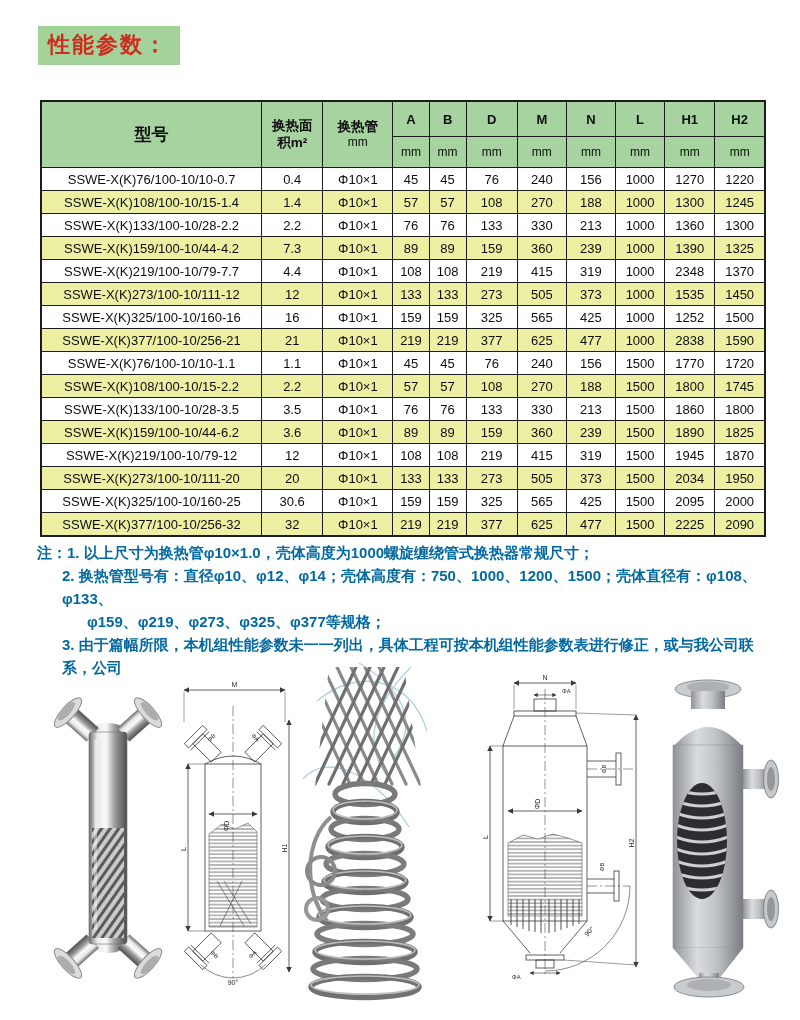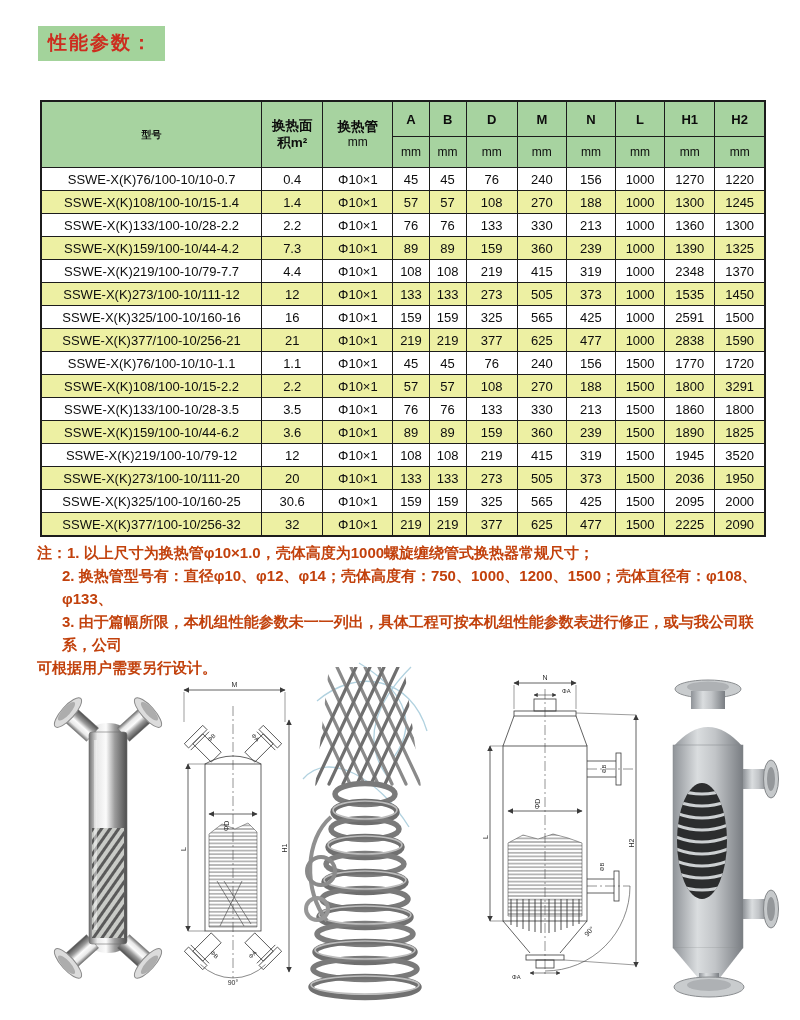--- a/index.html
+++ b/index.html
@@ -4,42 +4,42 @@
 <style>
   html,body { margin:0; padding:0; }
   body {
     width:800px; height:1020px; background:#ffffff; position:relative;
     font-family:"Liberation Sans","DejaVu Sans",sans-serif; color:#111;
     overflow:hidden;
   }
   .title-badge {
     position:absolute; left:38px; top:26px;
     background:#a3d39b; color:#cd2c1e;
-    font-size:19px; font-weight:bold; letter-spacing:2px;
+    font-size:22px; font-weight:bold; letter-spacing:2px;
     padding:4px 12px 5px 10px;
   }
   table.spec-table {
     position:absolute; left:40px; top:100px; width:726px;
     border-collapse:collapse; table-layout:fixed; background:#fff;
     border:2px solid #1c1c1c;
   }
   .spec-table th, .spec-table td {
     border:1px solid #1c1c1c; text-align:center; vertical-align:middle;
     padding:0; overflow:hidden; white-space:nowrap; color:#0d0d0d;
   }
   .spec-table thead th { background:#a7d3a0; }
-  .hdr-big { font-size:10px; font-weight:bold; }
+  .hdr-big { font-size:17px; font-weight:bold; }
   .hdr-two { font-size:13.5px; font-weight:bold; line-height:1.25; }
   .hdr-letter { font-size:13px; font-weight:bold; height:34px; }
   .hdr-unit { font-size:12px; font-weight:normal; height:30px; }
   .spec-table tbody td { height:22px; font-size:13px; }
   .spec-table tbody tr:nth-of-type(even) { background:#edf0a3; }
   .notes {
     position:absolute; left:37px; top:541px; width:736px;
-    font-size:15px; line-height:23px; font-weight:bold; color:#c2410c;
+    font-size:15px; line-height:23px; font-weight:bold; color:#0369a1;
   }
   .note-l2 { padding-left:25px; }
   .note-l3 { padding-left:50px; }
   .note-l4 { padding-left:25px; }
   .fig { position:absolute; }
   .fig svg { display:block; }
   .dwg text { font-size:7px; fill:#2a2a2a; font-weight:normal; }
   .dwg .lbl-small { font-size:5.8px; }
 </style>
 </head>
@@ -181,21 +181,21 @@
       <tr>
         <td>SSWE-X(K)325/100-10/160-16</td>
         <td>16</td>
         <td>Φ10×1</td>
         <td>159</td>
         <td>159</td>
         <td>325</td>
         <td>565</td>
         <td>425</td>
         <td>1000</td>
-        <td>2591</td>
+        <td>1252</td>
         <td>1500</td>
       </tr>
 
       <tr>
         <td>SSWE-X(K)377/100-10/256-21</td>
         <td>21</td>
         <td>Φ10×1</td>
         <td>219</td>
         <td>219</td>
         <td>377</td>
@@ -224,21 +224,21 @@
         <td>SSWE-X(K)108/100-10/15-2.2</td>
         <td>2.2</td>
         <td>Φ10×1</td>
         <td>57</td>
         <td>57</td>
         <td>108</td>
         <td>270</td>
         <td>188</td>
         <td>1500</td>
         <td>1800</td>
-        <td>3291</td>
+        <td>1745</td>
       </tr>
 
       <tr>
         <td>SSWE-X(K)133/100-10/28-3.5</td>
         <td>3.5</td>
         <td>Φ10×1</td>
         <td>76</td>
         <td>76</td>
         <td>133</td>
         <td>330</td>
@@ -266,34 +266,34 @@
         <td>SSWE-X(K)219/100-10/79-12</td>
         <td>12</td>
         <td>Φ10×1</td>
         <td>108</td>
         <td>108</td>
         <td>219</td>
         <td>415</td>
         <td>319</td>
         <td>1500</td>
         <td>1945</td>
-        <td>3520</td>
+        <td>1870</td>
       </tr>
 
       <tr>
         <td>SSWE-X(K)273/100-10/111-20</td>
         <td>20</td>
         <td>Φ10×1</td>
         <td>133</td>
         <td>133</td>
         <td>273</td>
         <td>505</td>
         <td>373</td>
         <td>1500</td>
-        <td>2036</td>
+        <td>2034</td>
         <td>1950</td>
       </tr>
 
       <tr>
         <td>SSWE-X(K)325/100-10/160-25</td>
         <td>30.6</td>
         <td>Φ10×1</td>
         <td>159</td>
         <td>159</td>
         <td>325</td>
@@ -316,22 +316,22 @@
         <td>1500</td>
         <td>2225</td>
         <td>2090</td>
       </tr>
     </tbody>
 </table>
 
 <div class="notes">
   <div class="note-l1">注：1. 以上尺寸为换热管φ10×1.0，壳体高度为1000螺旋缠绕管式换热器常规尺寸；</div>
   <div class="note-l2">2. 换热管型号有：直径φ10、φ12、φ14；壳体高度有：750、1000、1200、1500；壳体直径有：φ108、φ133、</div>
+  <div class="note-l3">φ159、φ219、φ273、φ325、φ377等规格；</div>
   <div class="note-l4">3. 由于篇幅所限，本机组性能参数未一一列出，具体工程可按本机组性能参数表进行修正，或与我公司联系，公司</div>
-  <div class="note-l5">可根据用户需要另行设计。</div>
 </div>
 
 <div class="fig" style="left:50px; top:680px;">
 <svg width="115" height="315" viewBox="0 0 115 315">
   <defs>
     <linearGradient id="st1" x1="0" y1="0" x2="1" y2="0">
       <stop offset="0" stop-color="#6e6e6e"></stop>
           <stop offset="0.22" stop-color="#e9e9e9"></stop>
       <stop offset="0.45" stop-color="#fbfbfb"></stop>
           <stop offset="0.68" stop-color="#9b9b9b"></stop>

